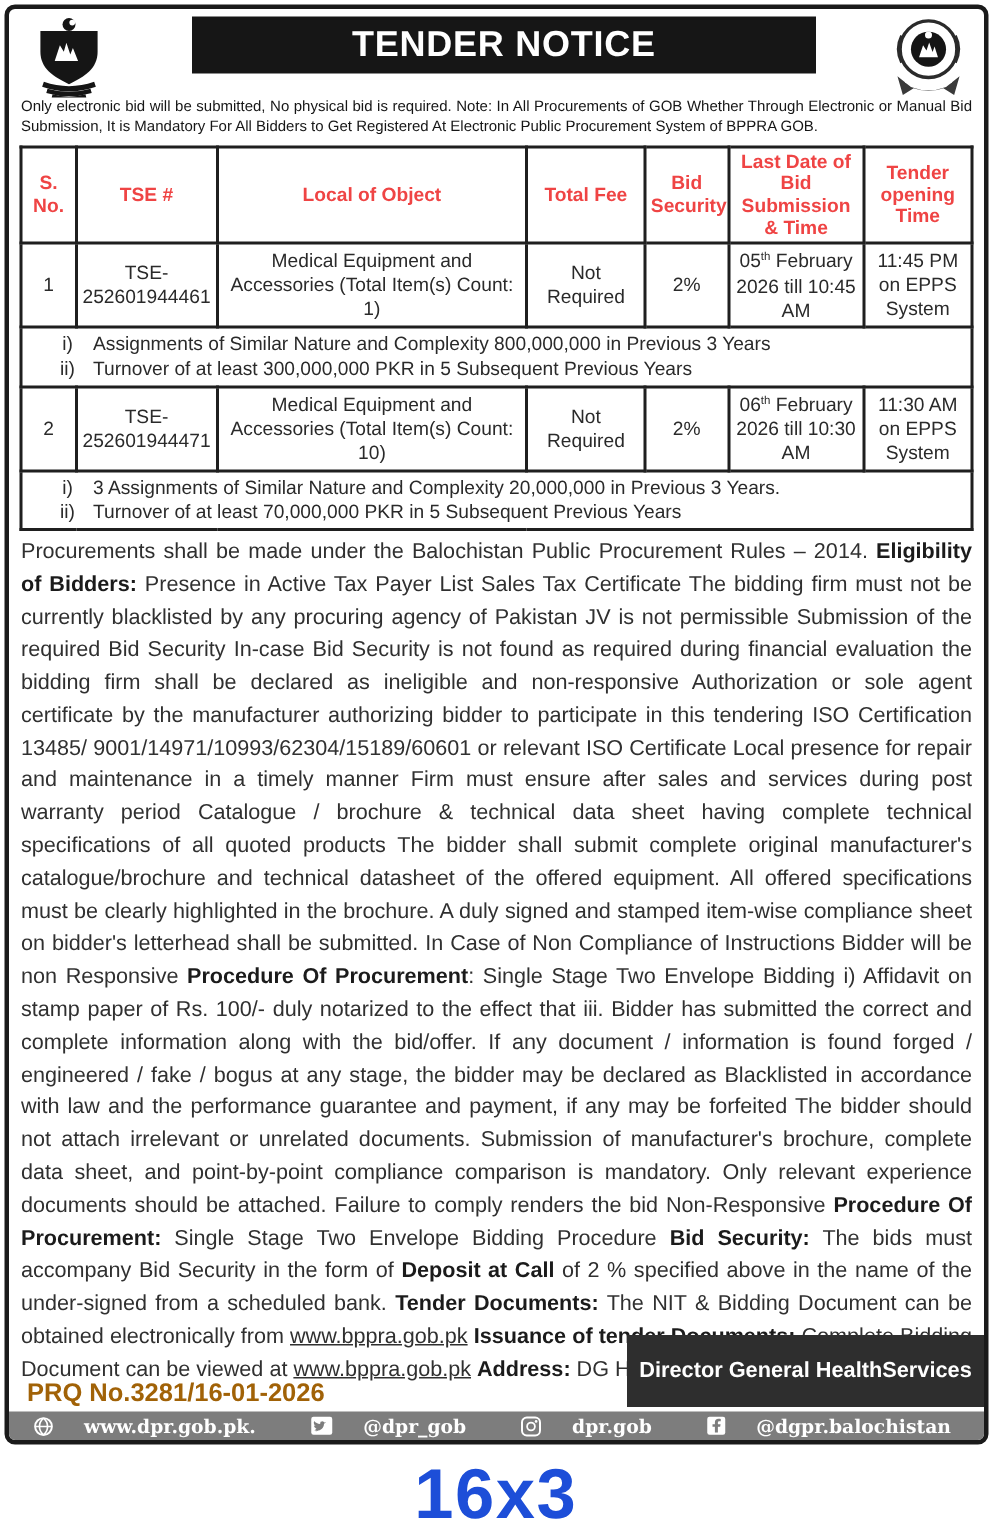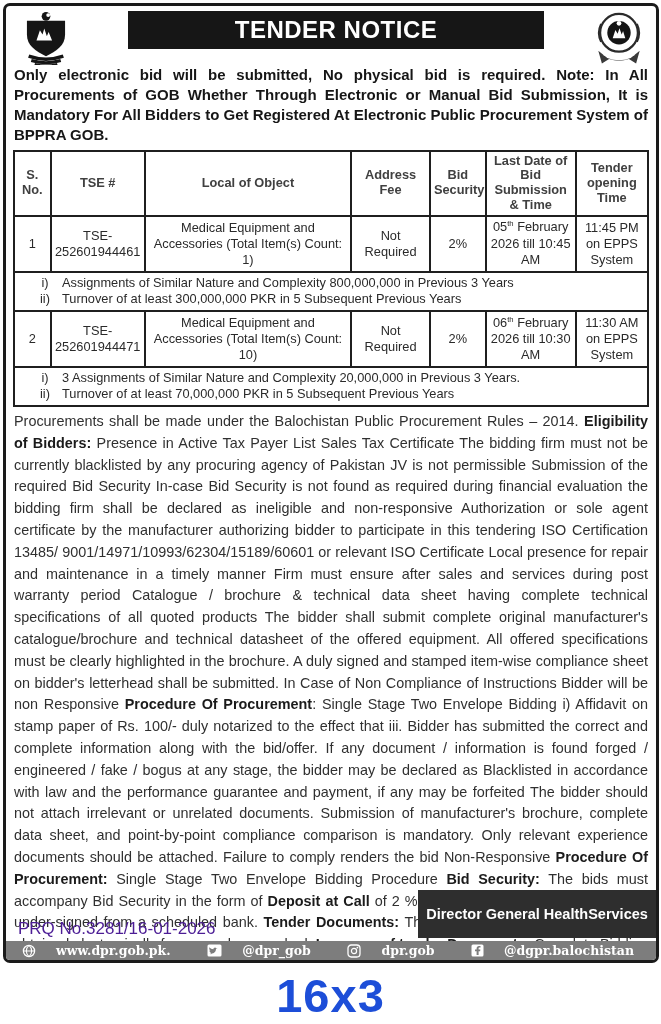--- a/index.html
+++ b/index.html
@@ -16,33 +16,33 @@
   .emblem { position: absolute; top: 5px; }
   .emblem.left { left: 14px; }
   .emblem.right { right: 10px; }
   .title-bar {
     position: absolute; left: 122px; right: 112px; top: 5px; height: 38px;
     background: #161616; display: flex; align-items: center; justify-content: center;
   }
   .title-bar span { color: #fff; font-size: 24px; font-weight: bold; letter-spacing: .5px; }
 
   .intro {
-    margin: 1px 8px 0 8px; font-weight: bold; font-size: 15px; line-height: 1.33;
+    margin: 1px 8px 0 8px; font-weight: normal; font-size: 10px; line-height: 1.33;
     text-align: justify; color: #161616;
   }
 
   
   table.tender {
     width: calc(100% - 14px); margin: 5px 7px 0 7px; border-collapse: collapse; table-layout: fixed;
   }
   table.tender th, table.tender td {
     border: 2px solid #1f1f1f; font-size: 12.8px; text-align: center;
     vertical-align: middle; padding: 2px 3px; color: #2a2a2a;
   }
-  table.tender th { font-weight: bold; color: #404040; height: 50px; line-height: 1.15; }
+  table.tender th { font-weight: bold; color: #ef4444; height: 50px; line-height: 1.15; }
   td.cls { text-align: justify; padding: 2px 6px; }
   tr.datarow td { height: 56px; line-height: 1.25; }
   td.notes { text-align: left; padding: 3px 4px 5px 4px; line-height: 1.3; }
   .note-line { display: flex; }
   .note-marker { width: 44px; padding-left: 10px; flex: none; }
   sup { font-size: 60%; vertical-align: super; }
 
   
   .bodytext {
     margin: 4px 8px 0 8px; font-size: 14.4px; line-height: 21.8px; text-align: justify;
@@ -50,21 +50,21 @@
   }
   .bodytext .b { font-weight: bold; color: #1b1b1b; }
   .bodytext .u { text-decoration: underline; }
 
   
   .sig-box {
     position: absolute; right: 0; bottom: 22px; width: 238px; height: 48px;
     background: #2e2e2e; color: #fff; font-weight: bold; font-size: 14.5px;
     display: flex; flex-direction: row; align-items: center; justify-content: center; line-height: 1.25;
   }
-  .prq { position: absolute; left: 12px; bottom: 21px; font-weight: normal; font-size: 17px; color: #4c1d95; }
+  .prq { position: absolute; left: 12px; bottom: 21px; font-weight: bold; font-size: 17px; color: #a16207; }
 
   .social-bar {
     position: absolute; left: 0; right: 0; bottom: 0; height: 19px; background: #7d7d7d;
     display: flex; align-items: center; justify-content: space-between; padding: 0 22px 0 16px;
     font-family: "DejaVu Serif", serif; font-weight: bold; font-size: 12.5px; color: #fff;
   }
   .social-item { display: flex; align-items: center; gap: 20px; }
   .social-item svg { display: block; }
 
   .caption {
@@ -114,21 +114,21 @@
       <col style="width:12.4%">
         <col style="width:8.8%">
         <col style="width:14.2%">
         <col style="width:11.4%">
     </colgroup>
     <tbody>
         <tr>
       <th>S. No.</th>
       <th>TSE #</th>
       <th>Local of Object</th>
-      <th>Address Fee</th>
+      <th>Total Fee</th>
       <th>Bid Security</th>
       <th>Last Date of Bid Submission &amp; Time</th>
       <th>Tender opening Time</th>
     </tr>
     <tr class="datarow">
       <td>1</td>
       <td>TSE-252601944461</td>
       <td class="cls">Medical Equipment and Accessories (Total Item(s) Count: 1)</td>
       <td>Not Required</td>
       <td>2%</td>

